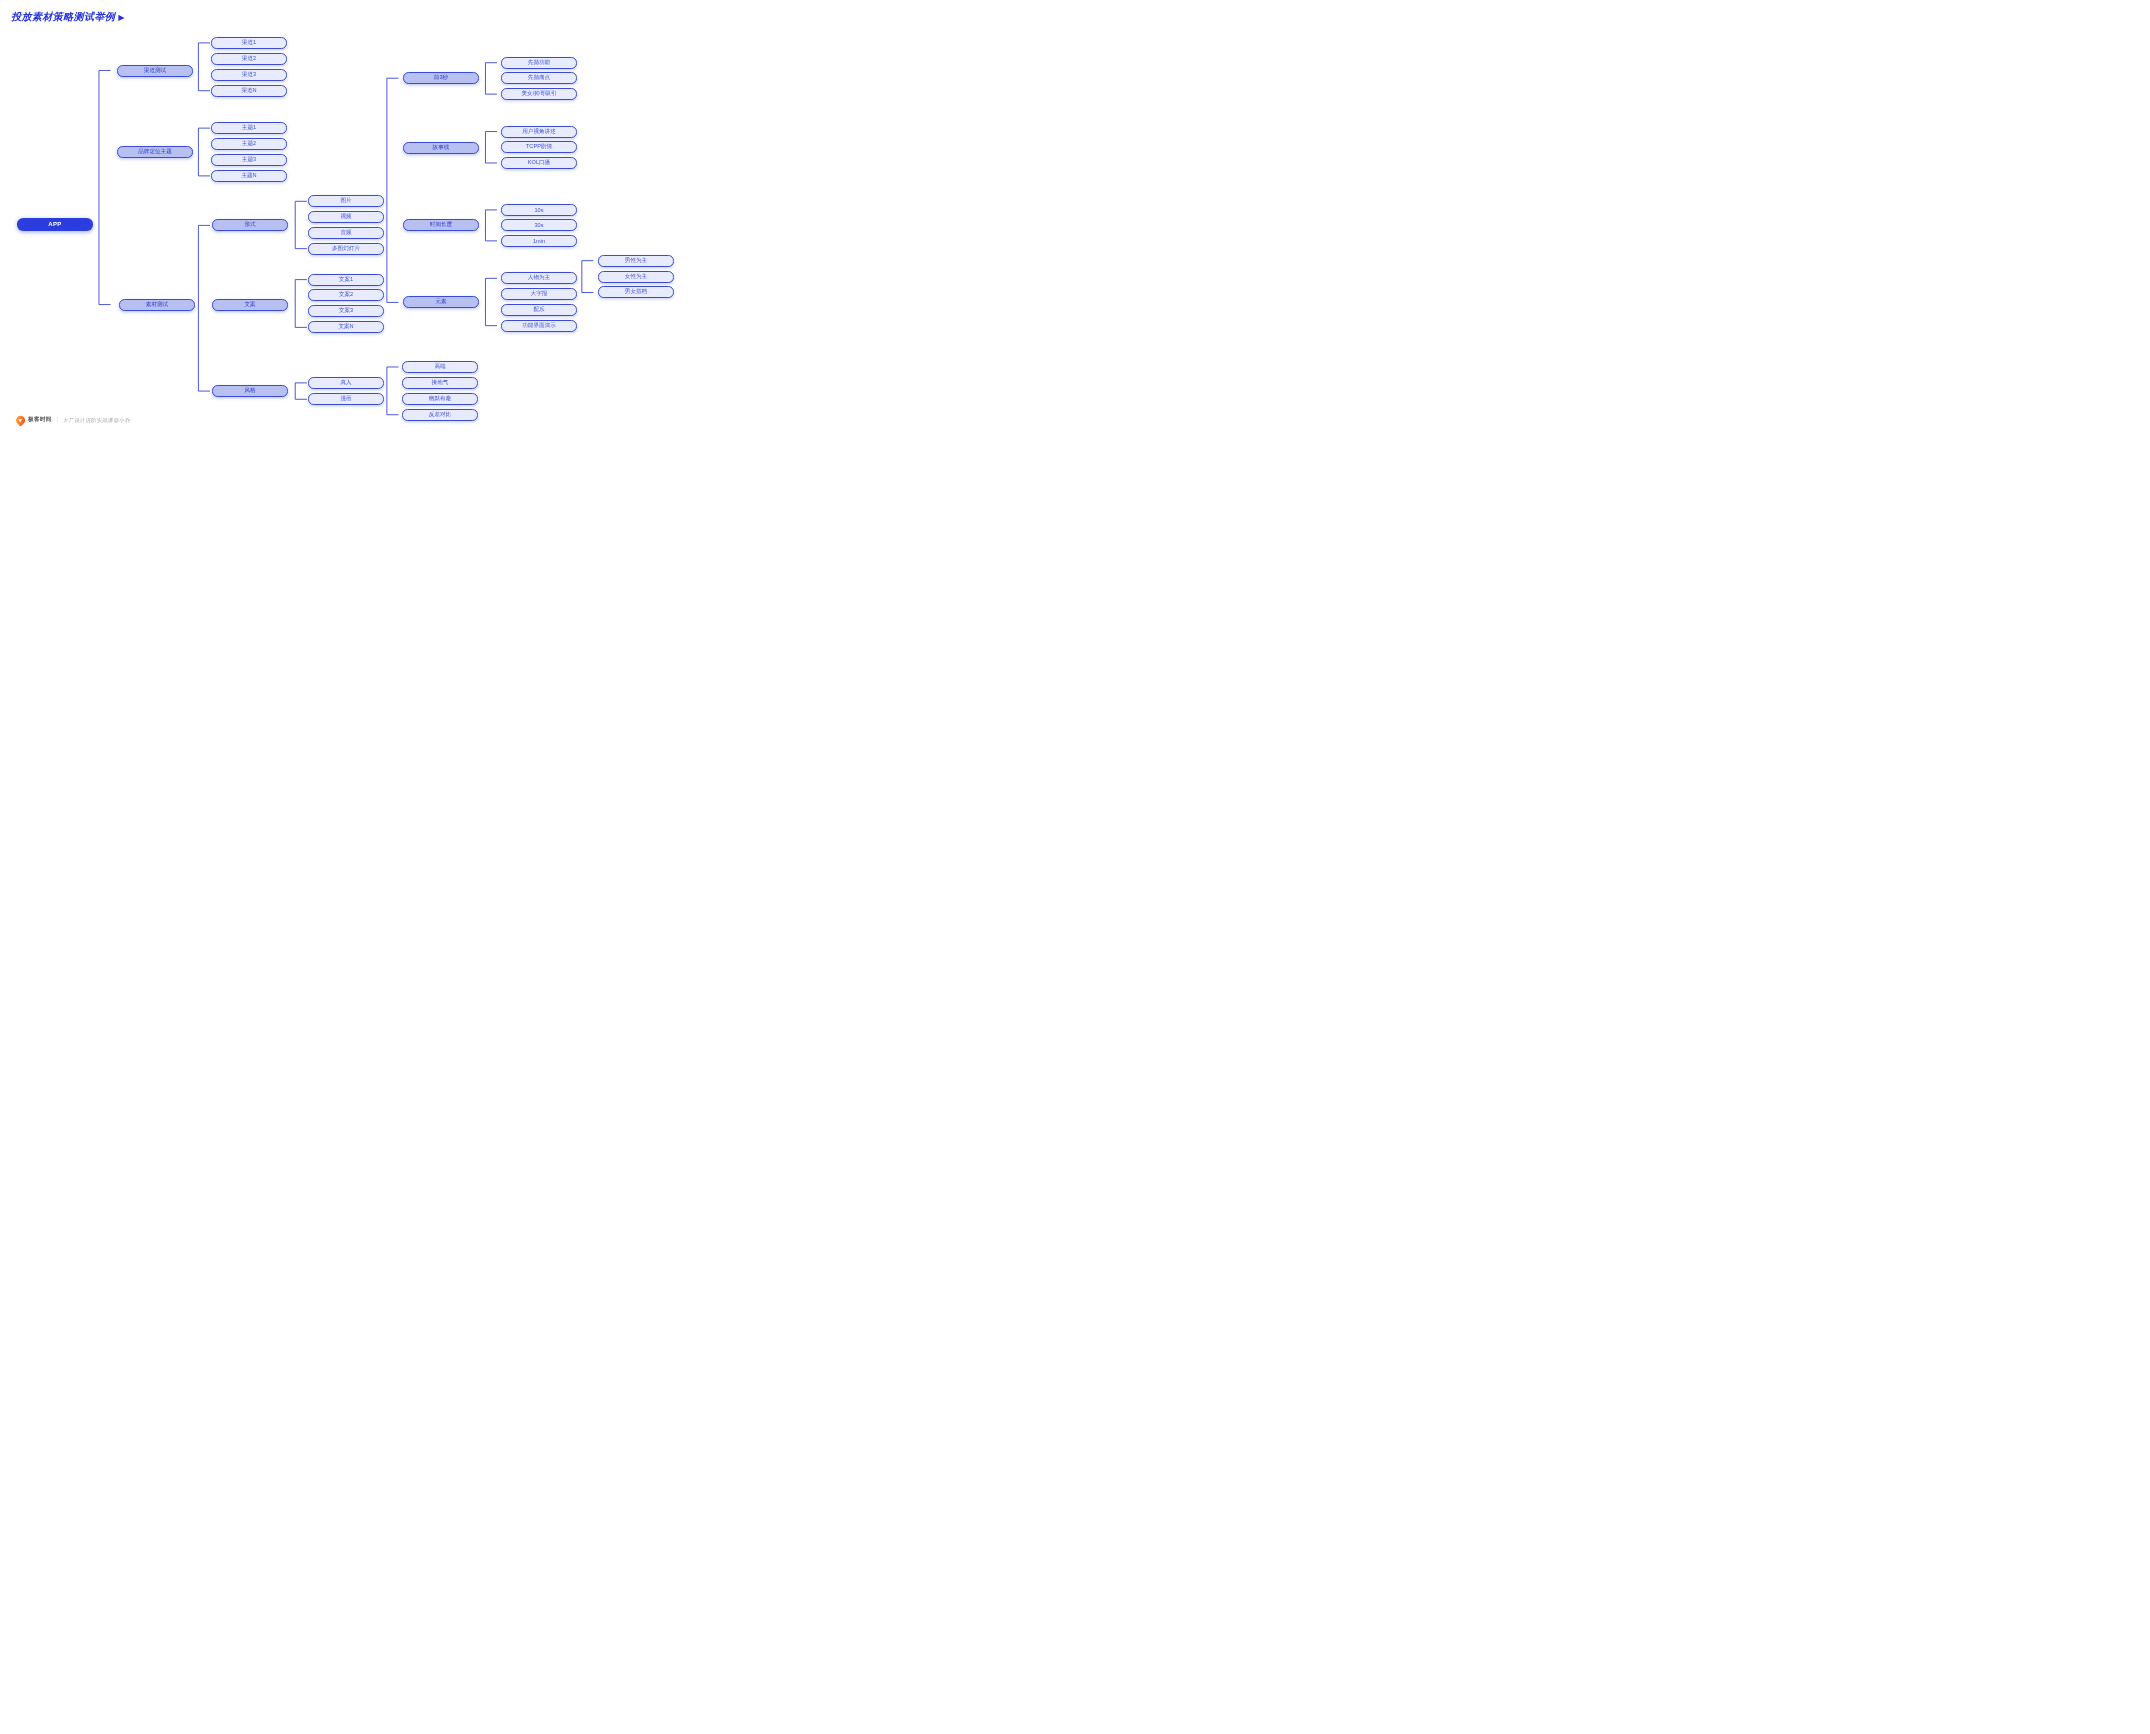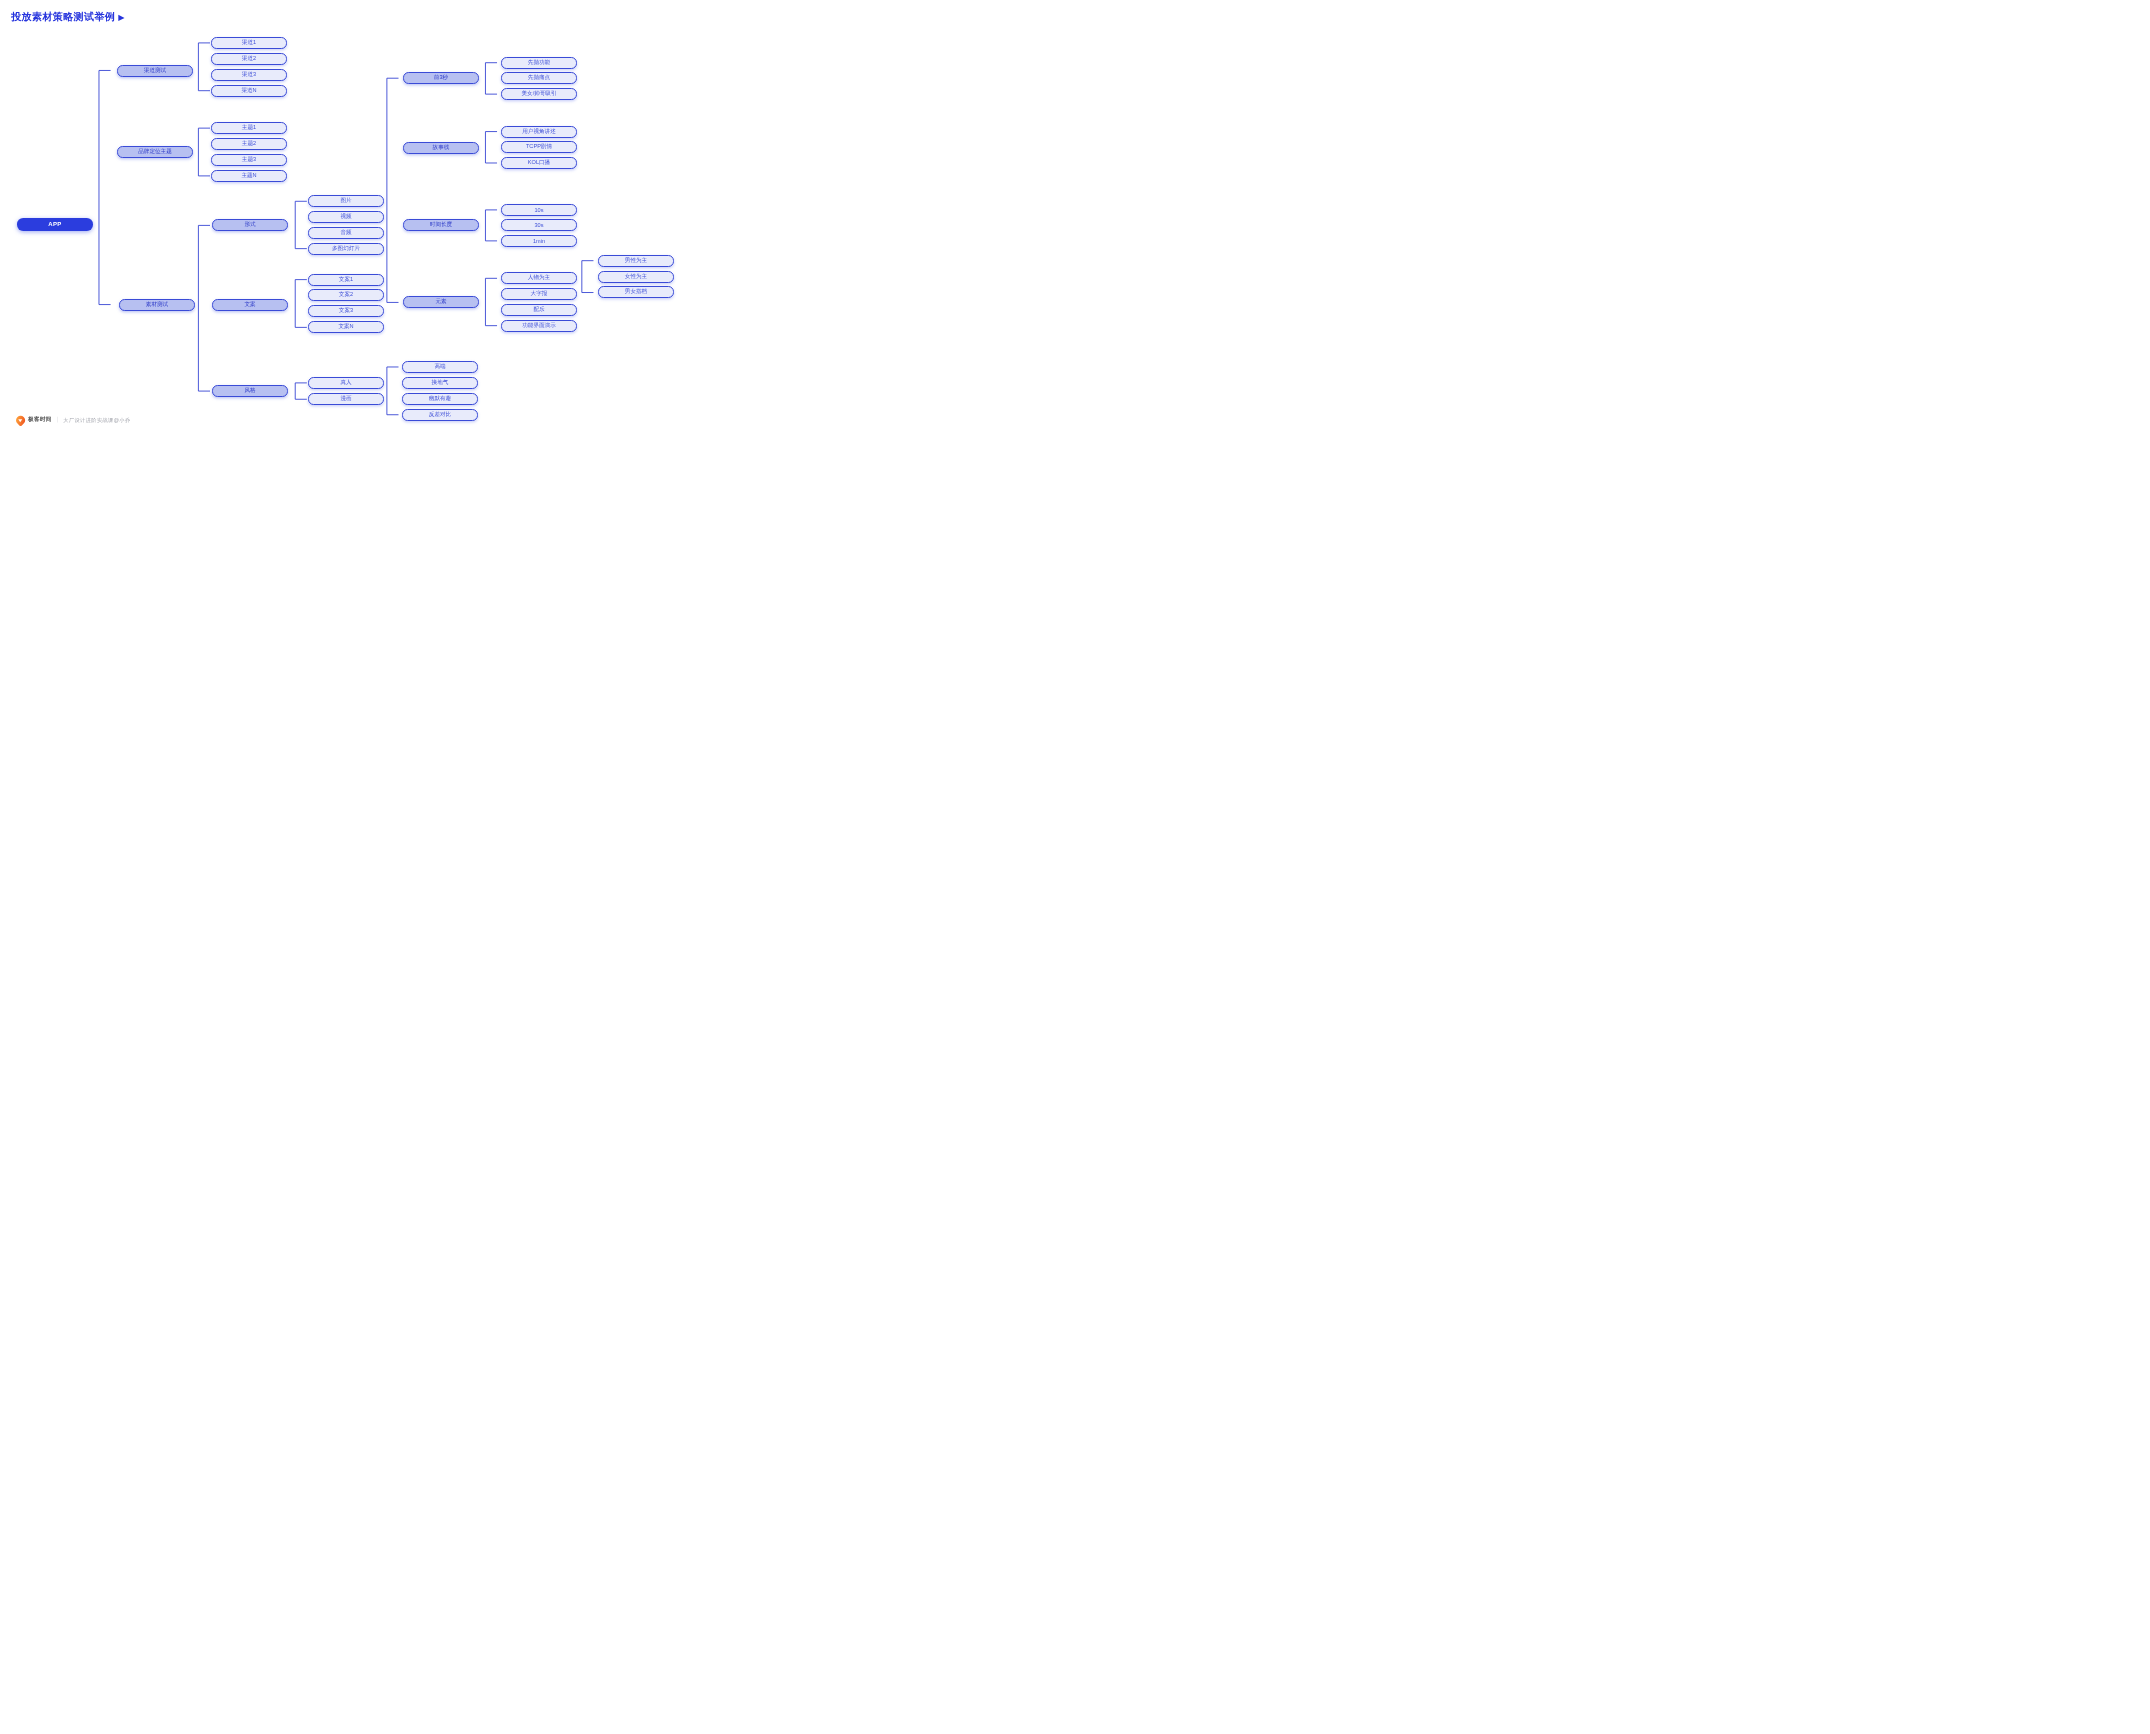--- a/index.html
+++ b/index.html
@@ -1,19 +1,19 @@
 <!DOCTYPE html>
 <html style="font-size:6.9px"><head>
 <meta charset="utf-8">
 <style>
   html,body{margin:0;padding:0;background:#ffffff;}
   body{font-family:"Liberation Sans","DejaVu Sans",sans-serif;}
   .canvas{position:relative;width:689px;height:434px;background:#ffffff;overflow:hidden;}
   .page-title{position:absolute;left:11.2px;top:10.3px;display:flex;align-items:center;gap:3px;
-    font-size:10px;font-weight:800;color:#2634dd;letter-spacing:0.4px;}
+    font-size:10px;font-weight:800;color:#2634dd;letter-spacing:0.4px;font-style:italic;}
   .page-title .arrow{font-size:8.2px;transform:translateY(0.4px);}
   #connector-layer{position:absolute;left:0;top:0;width:689px;height:434px;}
   .node{position:absolute;box-sizing:border-box;display:flex;align-items:center;justify-content:center;
     width:76px;height:11.6px;border-radius:5.6px;font-size:5.6px;white-space:nowrap;}
   .node.leaf{background:#e8ebfb;border:0.6px solid #3a4bd7;color:#4152d8;
     box-shadow:0 1.3px 3px rgba(130,145,240,.45);}
   .node.branch{background:#b7c0f1;border:0.6px solid #3a4bd7;color:#2e3bc8;
     box-shadow:0 1.3px 3px rgba(120,135,235,.5);}
   .node.root{background:#2b3dde;border:none;color:#ffffff;font-weight:700;font-size:6px;
     letter-spacing:0.4px;border-radius:6.2px;box-shadow:0 1.3px 4.3px rgba(85,105,235,.55);}

